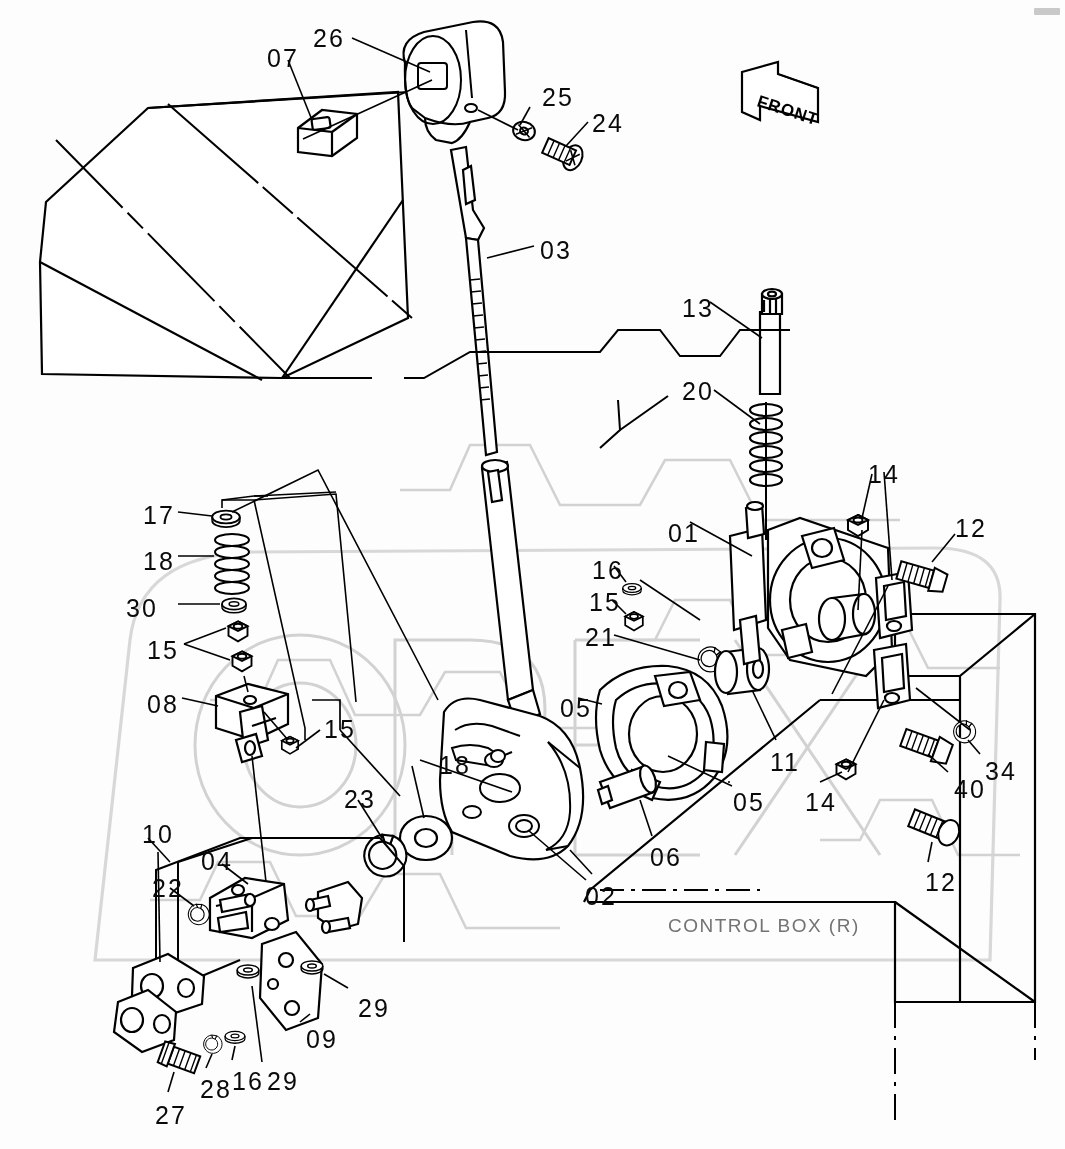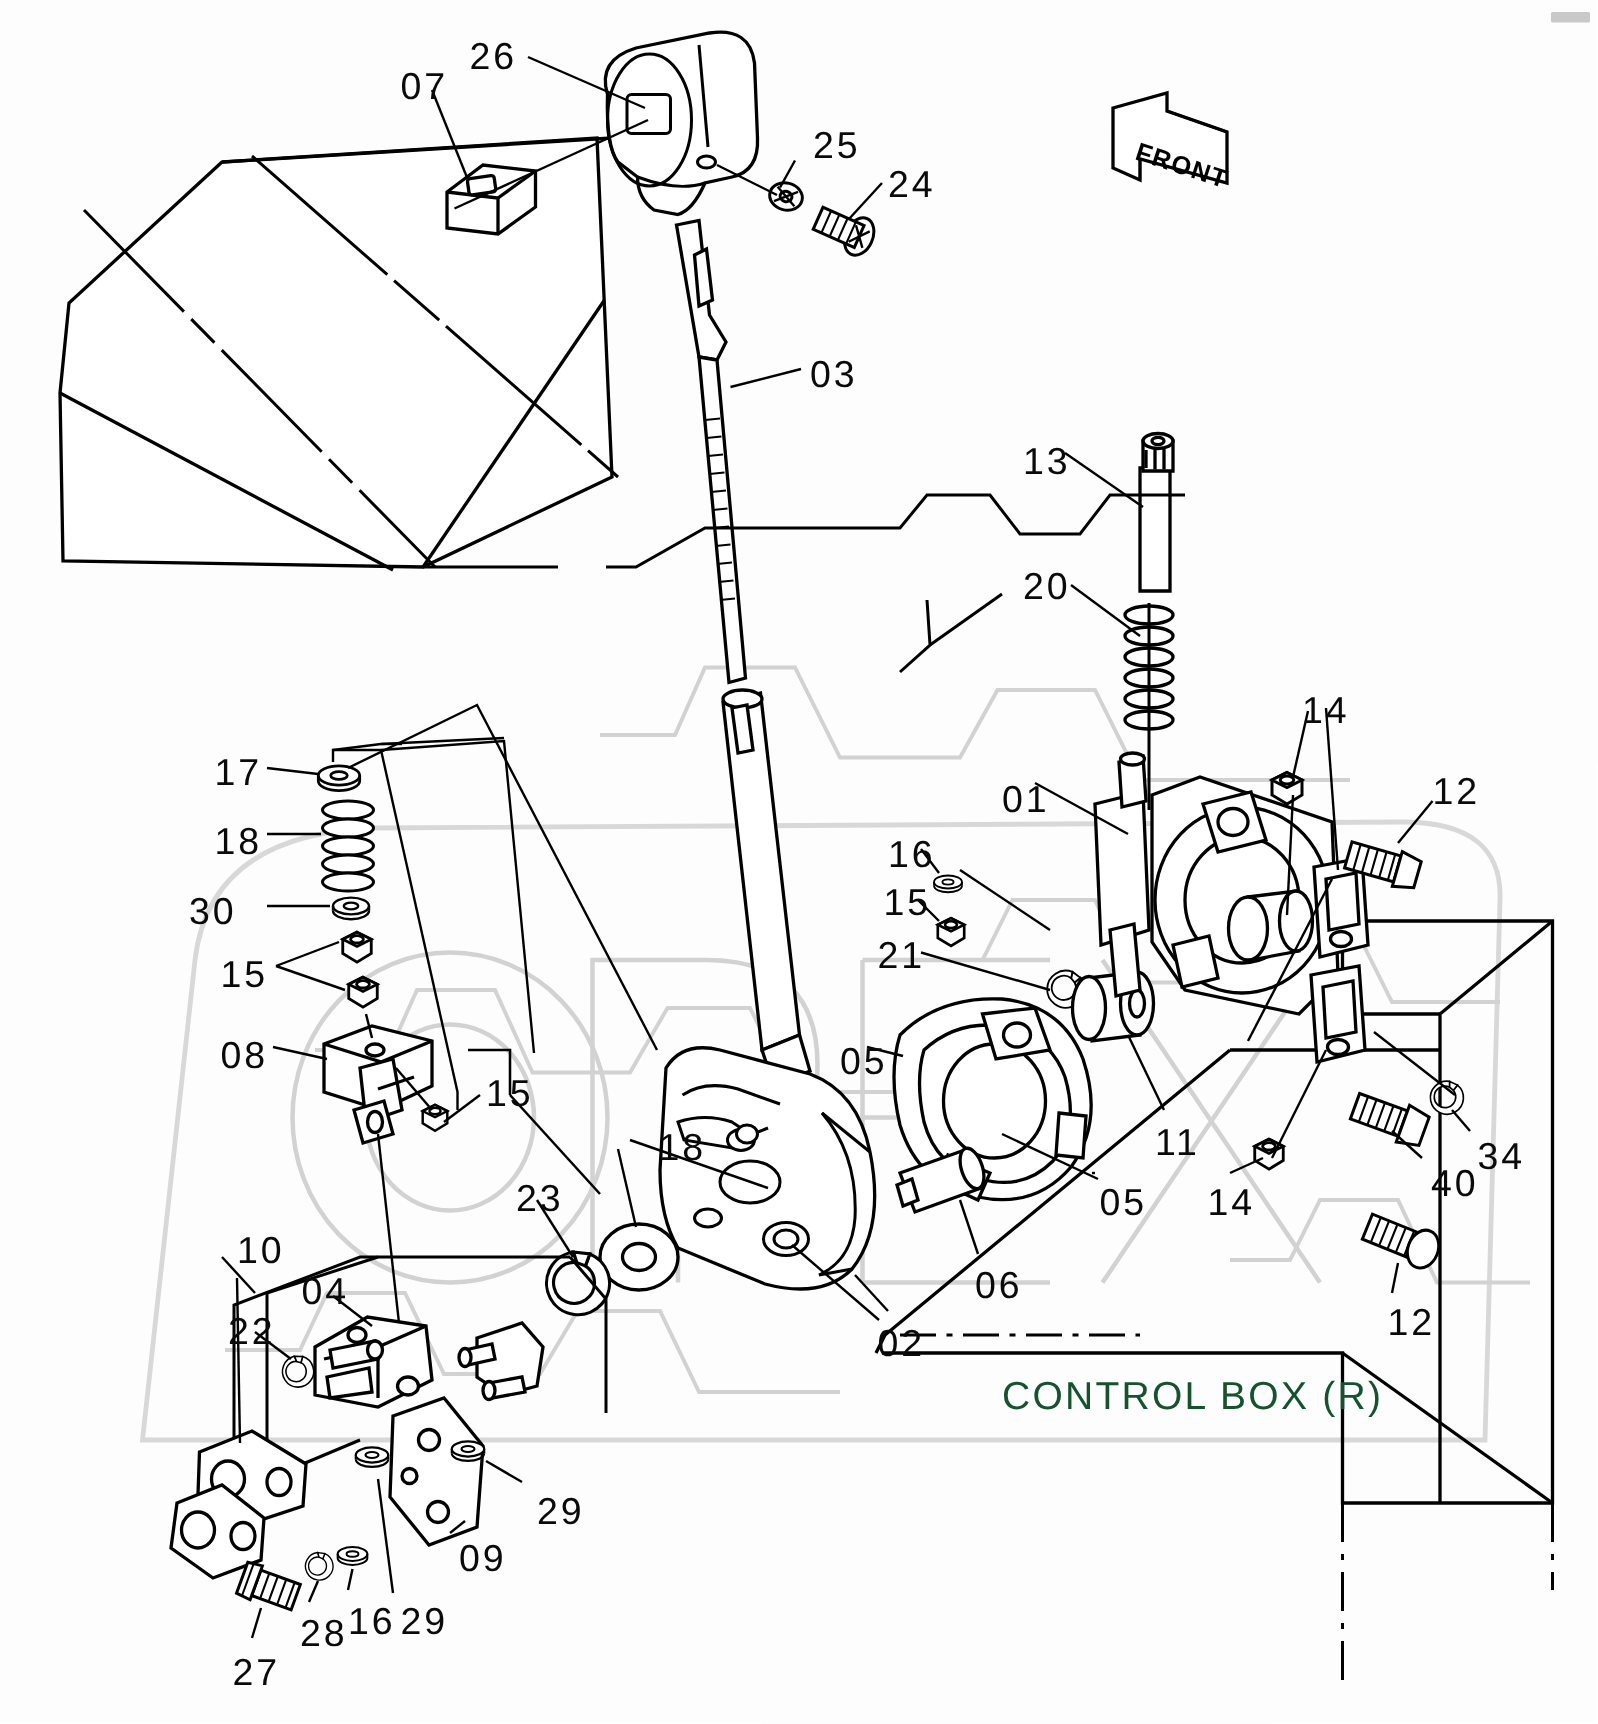--- a/index.html
+++ b/index.html
@@ -13,21 +13,21 @@
     position:absolute;font-family:"Liberation Sans",sans-serif;
     font-size:25px;color:#0a0a0a;letter-spacing:2px;white-space:nowrap;
     line-height:1;
   }
   .cap-jp{
     position:absolute;font-family:"DejaVu Sans",sans-serif;
     font-size:19px;color:#050505;white-space:nowrap;letter-spacing:1px;
   }
   .cap-en{
     position:absolute;font-family:"Liberation Sans",sans-serif;
-    font-size:26px;color:#14532d;white-space:nowrap;letter-spacing:1.5px;
+    font-size:19px;color:#737373;white-space:nowrap;letter-spacing:1.5px;
   }
   .cornermark{
     position:absolute;right:5px;top:8px;width:26px;height:7px;
     background:#c9c9c9;border-radius:1px;
   }
 </style>
 </head>
 <body>
 
 <div id="sheet">
@@ -500,21 +500,21 @@
   <div class="lbl" style="left:560px;top:696px;">05</div>
   <div class="lbl" style="left:770px;top:750px;">11</div>
   <div class="lbl" style="left:324px;top:717px;">15</div>
   <div class="lbl" style="left:733px;top:790px;">05</div>
   <div class="lbl" style="left:397px;top:753px;margin-left:42px;">18</div>
   <div class="lbl" style="left:954px;top:777px;">40</div>
   <div class="lbl" style="left:985px;top:759px;">34</div>
   <div class="lbl" style="left:805px;top:790px;">14</div>
   <div class="lbl" style="left:344px;top:787px;">23</div>
   <div class="lbl" style="left:650px;top:845px;">06</div>
-  <div class="lbl" style="left:158px;top:822px;">10</div>
+  <div class="lbl" style="left:142px;top:822px;">10</div>
   <div class="lbl" style="left:585px;top:884px;">02</div>
   <div class="lbl" style="left:201px;top:849px;">04</div>
   <div class="lbl" style="left:925px;top:870px;">12</div>
   <div class="lbl" style="left:152px;top:876px;">22</div>
   <div class="lbl" style="left:358px;top:996px;">29</div>
   <div class="lbl" style="left:306px;top:1027px;">09</div>
   <div class="lbl" style="left:267px;top:1069px;">29</div>
   <div class="lbl" style="left:232px;top:1069px;">16</div>
   <div class="lbl" style="left:200px;top:1077px;">28</div>
   <div class="lbl" style="left:155px;top:1103px;">27</div>

